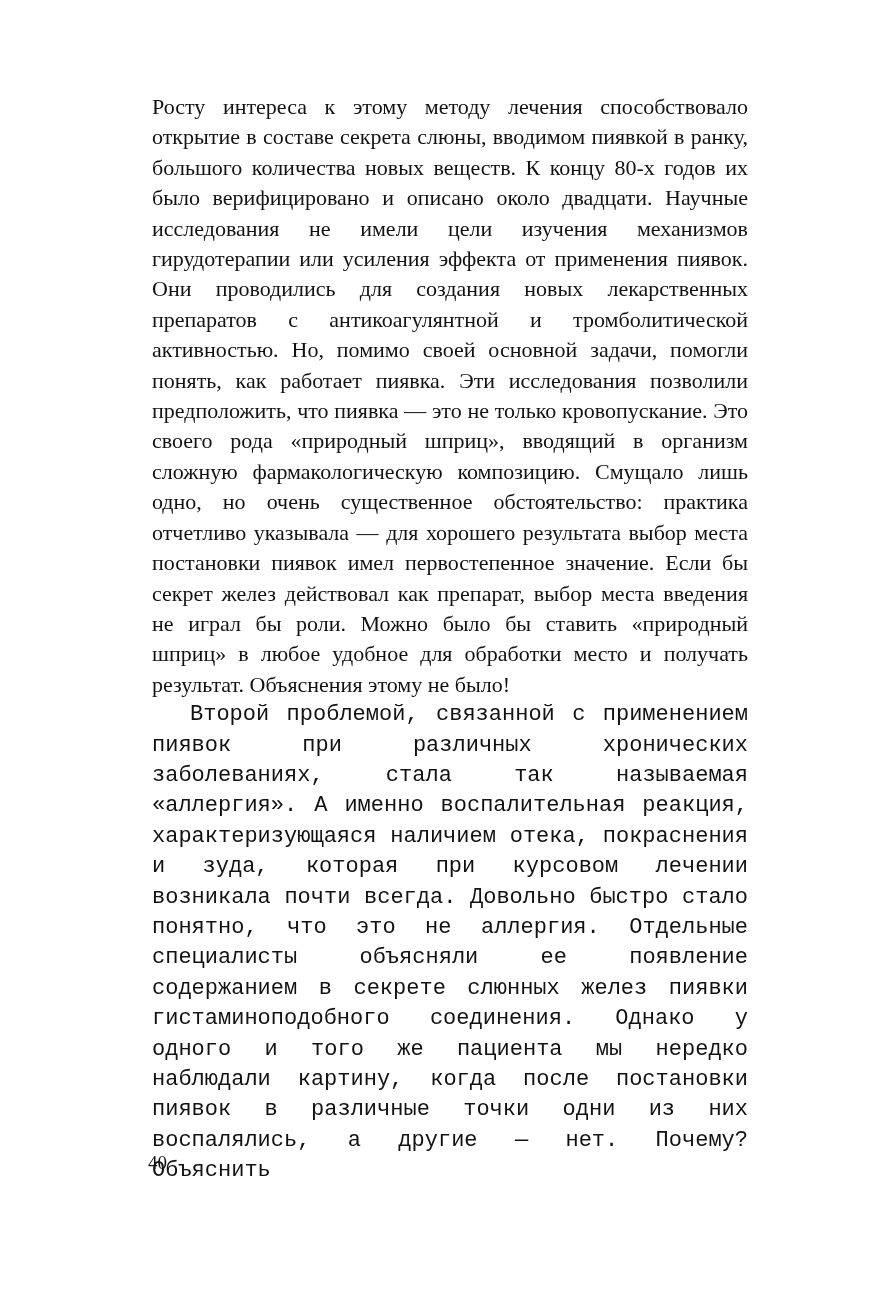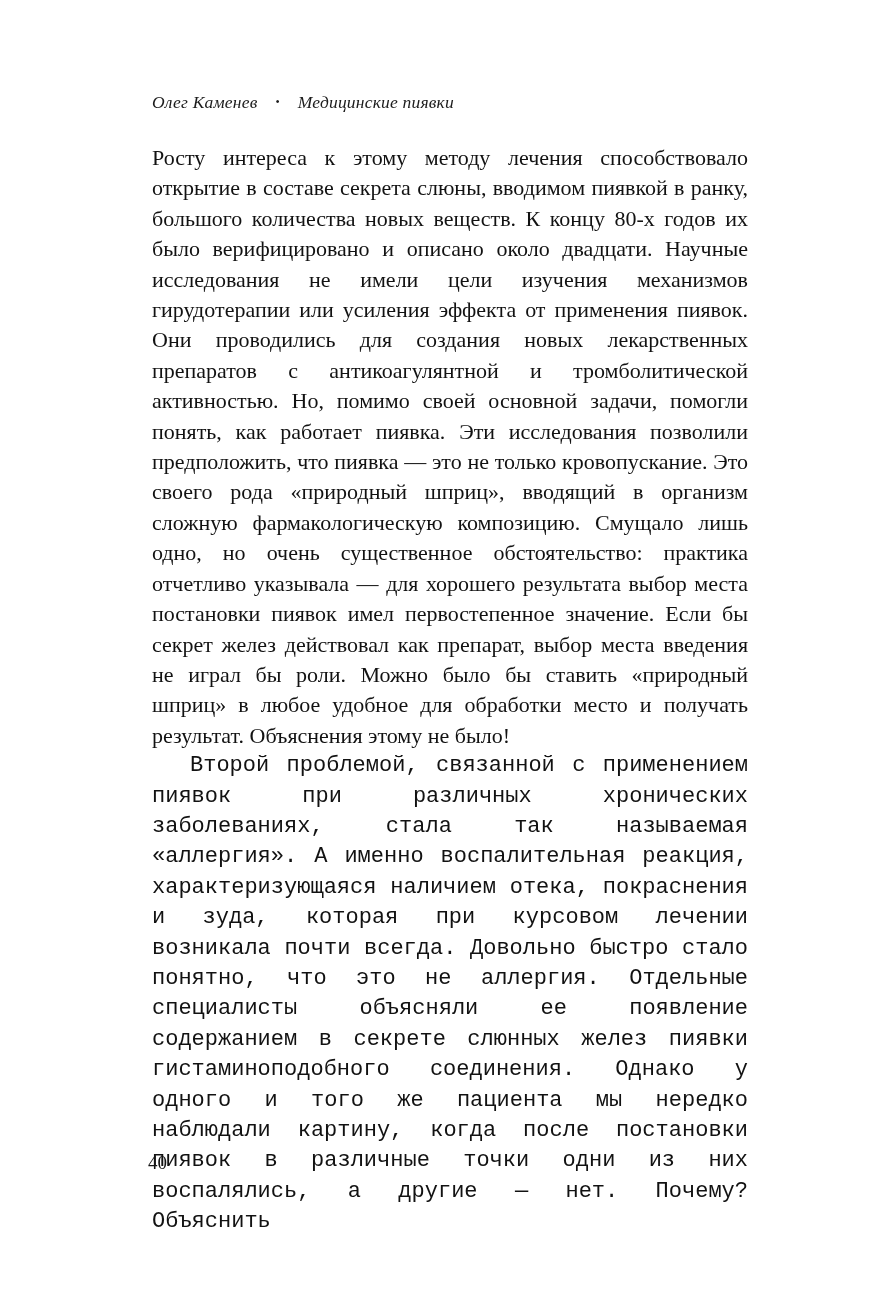--- a/index.html
+++ b/index.html
@@ -50,23 +50,20 @@
     top: 1152px;
     font-size: 19px;
     color: #141414;
   }
 </style>
 </head>
 <body>
 
 <div class="page">
 
-  <header class="running-header">
-    <span class="author">Олег Каменев</span><span class="sep">•</span><span class="title">Медицинские пиявки</span>
-  </header>
 
   <main class="body-text">
     <p class="para">Росту интереса к этому методу лечения способствовало открытие в составе секрета слюны, вводимом пиявкой в ранку, большого количества новых веществ. К концу 80-х годов их было верифицировано и описано около двадцати. Научные исследования не имели цели изучения механизмов гирудотерапии или усиления эффекта от применения пиявок. Они проводились для создания новых лекарственных препаратов с антикоагулянтной и тромболитической активностью. Но, помимо своей основной задачи, помогли понять, как работает пиявка. Эти исследования позволили предположить, что пиявка — это не только кровопускание. Это своего рода «природный шприц», вводящий в организм сложную фармакологическую композицию. Смущало лишь одно, но очень существенное обстоятельство: практика отчетливо указывала — для хорошего результата выбор места постановки пиявок имел первостепенное значение. Если бы секрет желез действовал как препарат, выбор места введения не играл бы роли. Можно было бы ставить «природный шприц» в любое удобное для обработки место и получать результат. Объяснения этому не было!</p>
     <p class="para indent">Второй проблемой, связанной с применением пиявок при различных хронических заболеваниях, стала так называемая «аллергия». А именно воспалительная реакция, характеризующаяся наличием отека, покраснения и зуда, которая при курсовом лечении возникала почти всегда. Довольно быстро стало понятно, что это не аллергия. Отдельные специалисты объясняли ее появление содержанием в секрете слюнных желез пиявки гистаминоподобного соединения. Однако у одного и того же пациента мы нередко наблюдали картину, когда после постановки пиявок в различные точки одни из них воспалялись, а другие — нет. Почему? Объяснить</p>
   </main>
 
   <footer class="page-footer">
     <span>40</span>
   </footer>
 

